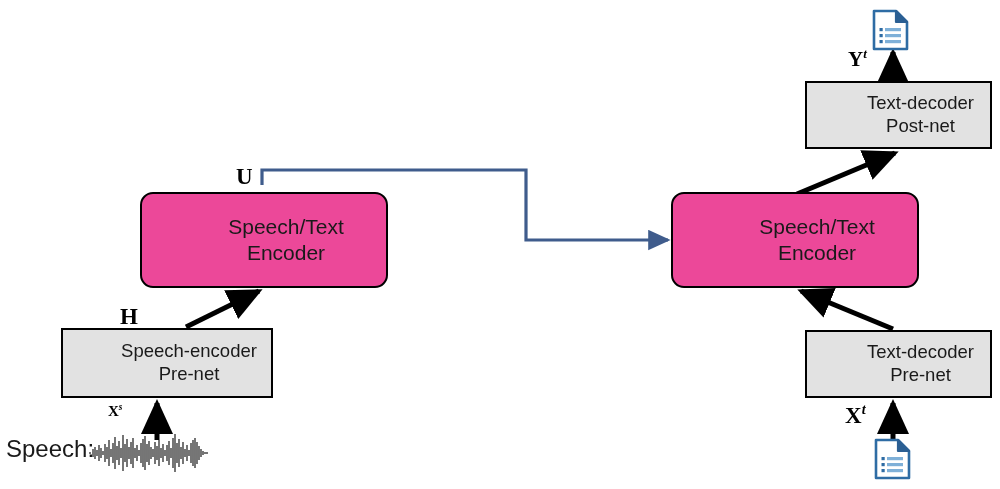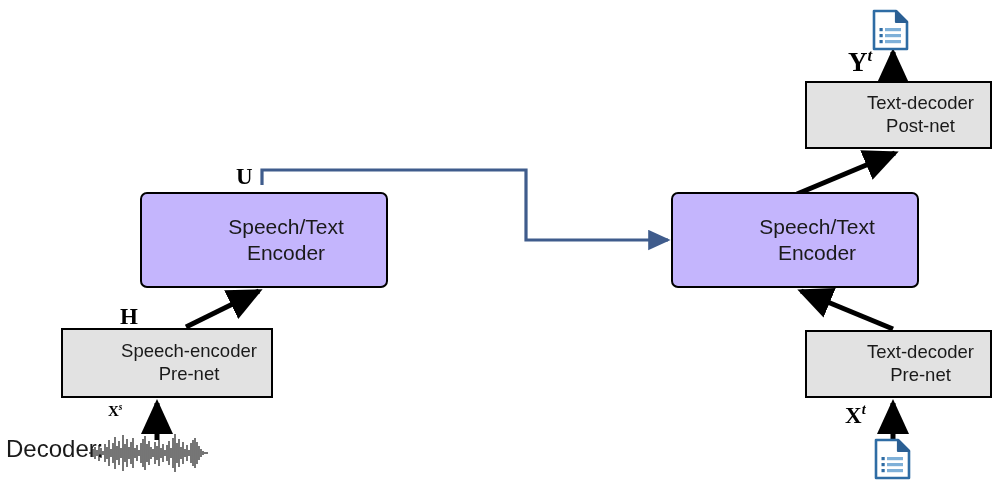--- a/index.html
+++ b/index.html
@@ -37,23 +37,23 @@
     justify-content: center;
     text-align: center;
     font-family: "Liberation Sans", sans-serif;
     color: #1a1a1a;
     line-height: 1.22;
     white-space: nowrap;
     padding-left: 44px;
   }
   .node .ln { display: block; }
   .node-blue {
-    background: #c4b5fd;
+    background: #ec4899;
     border: 2.5px solid #000000;
-    border-radius: 7px;
+    border-radius: 13px;
     font-size: 21px;
   }
   .node-gray {
     background: #e2e2e2;
     border: 2.5px solid #000000;
     border-radius: 0px;
     font-size: 18.5px;
   }
   .mathlabel {
     position: absolute;
@@ -157,25 +157,25 @@
   <div class="mathlabel" style="left:236px; top:165px; font-size:23px;">U</div>
 
   <div class="mathlabel" style="left:108px; top:404px; font-size:15px;">
     <span>X</span><sup>s</sup>
   </div>
 
   <div class="mathlabel" style="left:845px; top:404px; font-size:23px;text-align:center;">
     <span>X</span><sup>t</sup>
   </div>
 
-  <div class="mathlabel" style="left:848px; top:49px; font-size:27px;">
+  <div class="mathlabel" style="left:848px; top:49px; font-size:21px;">
     <span>Y</span><sup>t</sup>
   </div>
 
-  <div class="plainlabel" style="left:6px; top:435px; font-size:24px;">Decoder:</div>
+  <div class="plainlabel" style="left:6px; top:435px; font-size:24px;">Speech:</div>
 
   <svg class="waveform" style="left:88px; top:432px;" width="130" height="42" viewBox="0 0 130 42">
     <g stroke="#111111" stroke-width="1.15" stroke-linecap="butt">
       <line x1="2" y1="20" x2="2" y2="22"></line>
       <line x1="5" y1="17" x2="5" y2="25"></line>
       <line x1="7" y1="15" x2="7" y2="27"></line>
       <line x1="9" y1="18" x2="9" y2="24"></line>
       <line x1="11" y1="13" x2="11" y2="29"></line>
       <line x1="13" y1="16" x2="13" y2="26"></line>
       <line x1="15" y1="19" x2="15" y2="23"></line>

